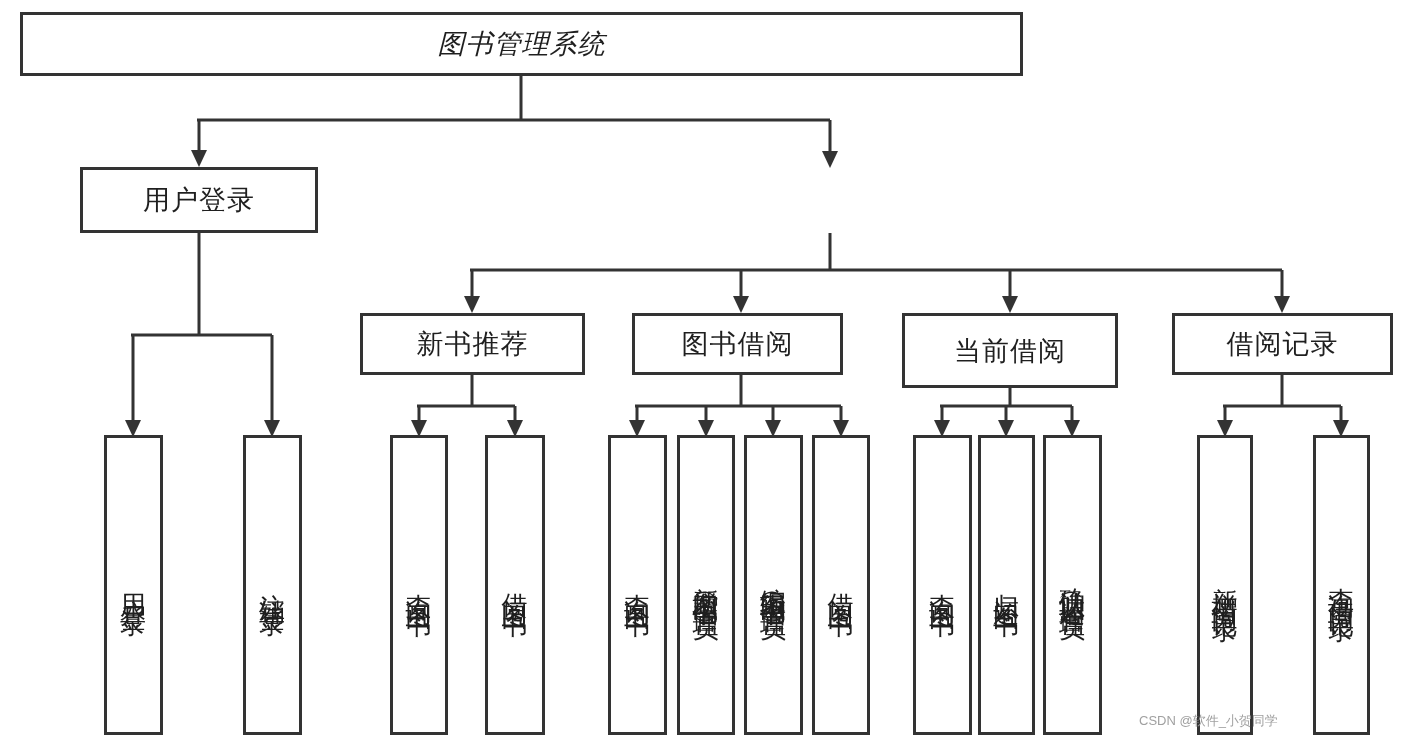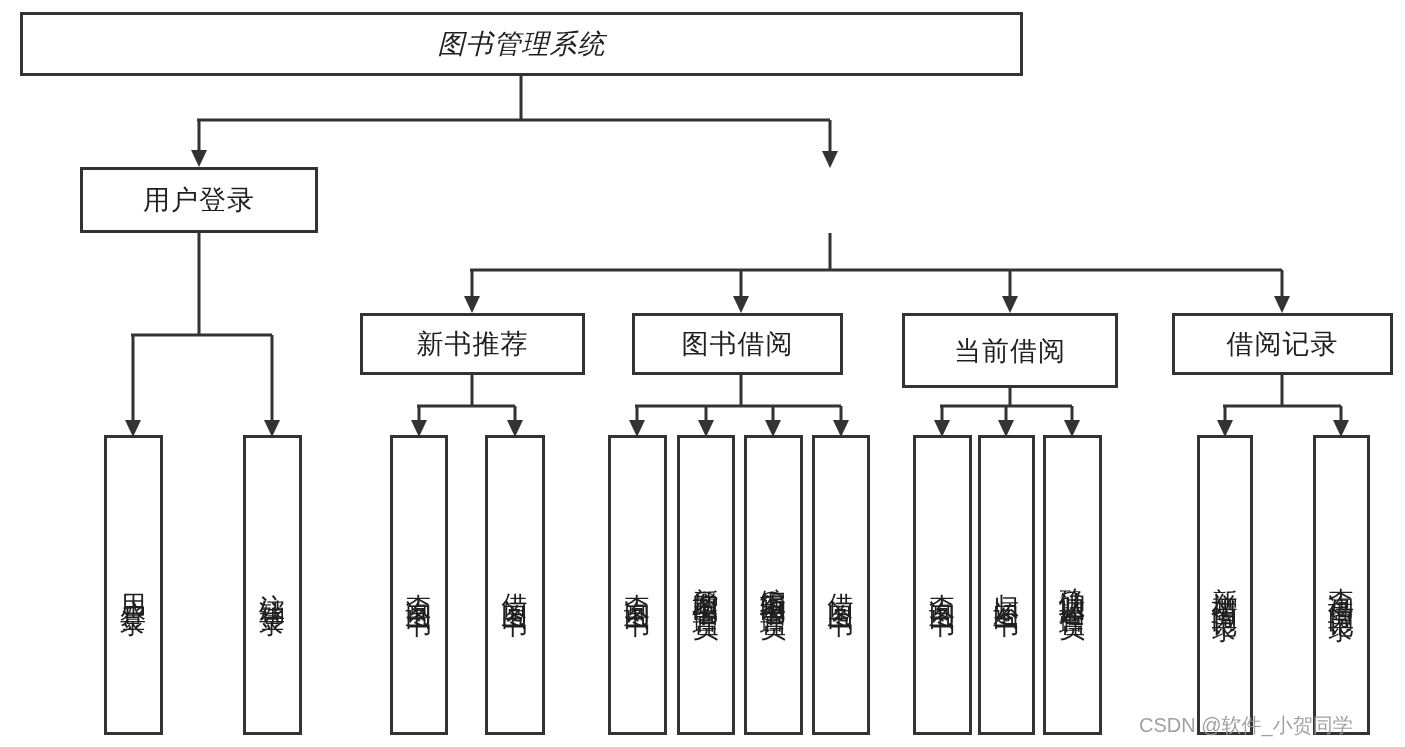--- a/index.html
+++ b/index.html
@@ -43,21 +43,21 @@
     font-size: 26px;
     letter-spacing: 6px;
     line-height: 1;
     overflow: hidden;
     white-space: nowrap;
   }
   .watermark {
     position: absolute;
     left: 1139px;
     top: 712px;
-    font-size: 20px;
+    font-size: 13px;
     color: rgba(152,152,152,0.92);
     letter-spacing: 0px;
     white-space: nowrap;
     z-index: 5;
   }
 </style>
 </head>
 <body>
 
 <div id="canvas">

